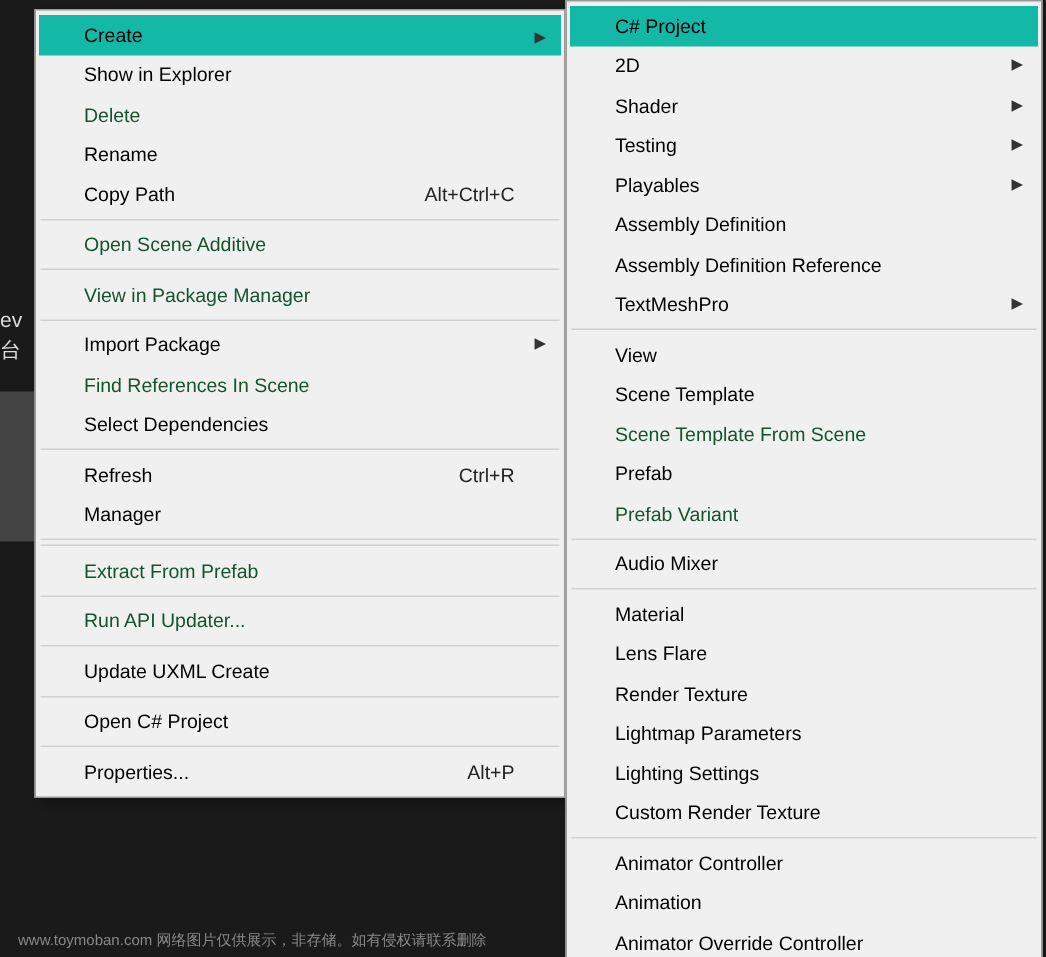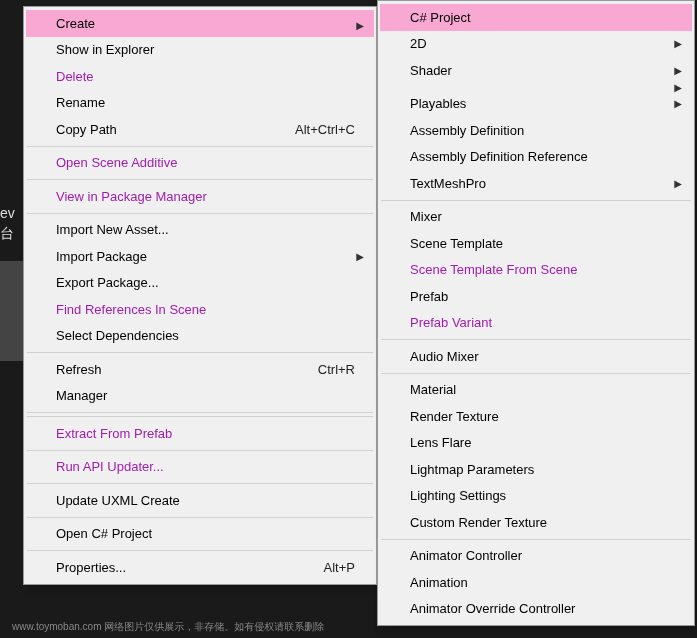--- a/index.html
+++ b/index.html
@@ -63,27 +63,27 @@
   }
   .menu-item {
     display: flex;
     align-items: center;
     padding: 3.5px 8px 3.5px 30px;
     color: #000;
     cursor: default;
     position: relative;
     line-height: 1.5;
   }
-  .menu-item.disabled { color: #a21caf; }
-  .menu-item.highlight { background: #f9a8d4; align-items: flex-end; }
+  .menu-item.disabled { color: #14532d; }
+  .menu-item.highlight { background: #14b8a6; align-items: flex-end; }
   .menu-label { flex: 1; }
   .menu-shortcut {
     color: #222;
     margin-left: 12px;
-    margin-right: 11px;
+    margin-right: 23px;
   }
   .submenu-arrow {
     position: absolute;
     right: 10px;
     font-size: 10px;
     color: #333;
   }
   .separator {
     height: 1px;
     background: #d0d0d0;
@@ -120,28 +120,22 @@
     <div class="separator"></div>
     <div class="menu-item disabled">
       <span class="menu-label">Open Scene Additive</span>
     </div>
     <div class="separator"></div>
     <div class="menu-item disabled">
       <span class="menu-label">View in Package Manager</span>
     </div>
     <div class="separator"></div>
     <div class="menu-item">
-      <span class="menu-label">Import New Asset...</span>
-    </div>
-    <div class="menu-item">
       <span class="menu-label">Import Package</span>
       <span class="submenu-arrow">▶</span>
-    </div>
-    <div class="menu-item">
-      <span class="menu-label">Export Package...</span>
     </div>
     <div class="menu-item disabled">
       <span class="menu-label">Find References In Scene</span>
     </div>
     <div class="menu-item">
       <span class="menu-label">Select Dependencies</span>
     </div>
     <div class="separator"></div>
     <div class="menu-item">
       <span class="menu-label">Refresh</span>
@@ -179,39 +173,40 @@
     </div>
     <div class="menu-item">
       <span class="menu-label">2D</span>
       <span class="submenu-arrow">▶</span>
     </div>
     <div class="menu-item">
       <span class="menu-label">Shader</span>
       <span class="submenu-arrow">▶</span>
     </div>
     <div class="menu-item">
+      <span class="menu-label">Testing</span>
       <span class="submenu-arrow">▶</span>
     </div>
     <div class="menu-item">
       <span class="menu-label">Playables</span>
       <span class="submenu-arrow">▶</span>
     </div>
     <div class="menu-item">
       <span class="menu-label">Assembly Definition</span>
     </div>
     <div class="menu-item">
       <span class="menu-label">Assembly Definition Reference</span>
     </div>
     <div class="menu-item">
       <span class="menu-label">TextMeshPro</span>
       <span class="submenu-arrow">▶</span>
     </div>
     <div class="separator"></div>
     <div class="menu-item">
-      <span class="menu-label">Mixer</span>
+      <span class="menu-label">View</span>
     </div>
     <div class="menu-item">
       <span class="menu-label">Scene Template</span>
     </div>
     <div class="menu-item disabled">
       <span class="menu-label">Scene Template From Scene</span>
     </div>
     <div class="menu-item">
       <span class="menu-label">Prefab</span>
     </div>
@@ -220,26 +215,26 @@
     </div>
     <div class="separator"></div>
     <div class="menu-item">
       <span class="menu-label">Audio Mixer</span>
     </div>
     <div class="separator"></div>
     <div class="menu-item">
       <span class="menu-label">Material</span>
     </div>
     <div class="menu-item">
+      <span class="menu-label">Lens Flare</span>
+    </div>
+    <div class="menu-item">
       <span class="menu-label">Render Texture</span>
     </div>
     <div class="menu-item">
-      <span class="menu-label">Lens Flare</span>
-    </div>
-    <div class="menu-item">
       <span class="menu-label">Lightmap Parameters</span>
     </div>
     <div class="menu-item">
       <span class="menu-label">Lighting Settings</span>
     </div>
     <div class="menu-item">
       <span class="menu-label">Custom Render Texture</span>
     </div>
     <div class="separator"></div>
     <div class="menu-item">

